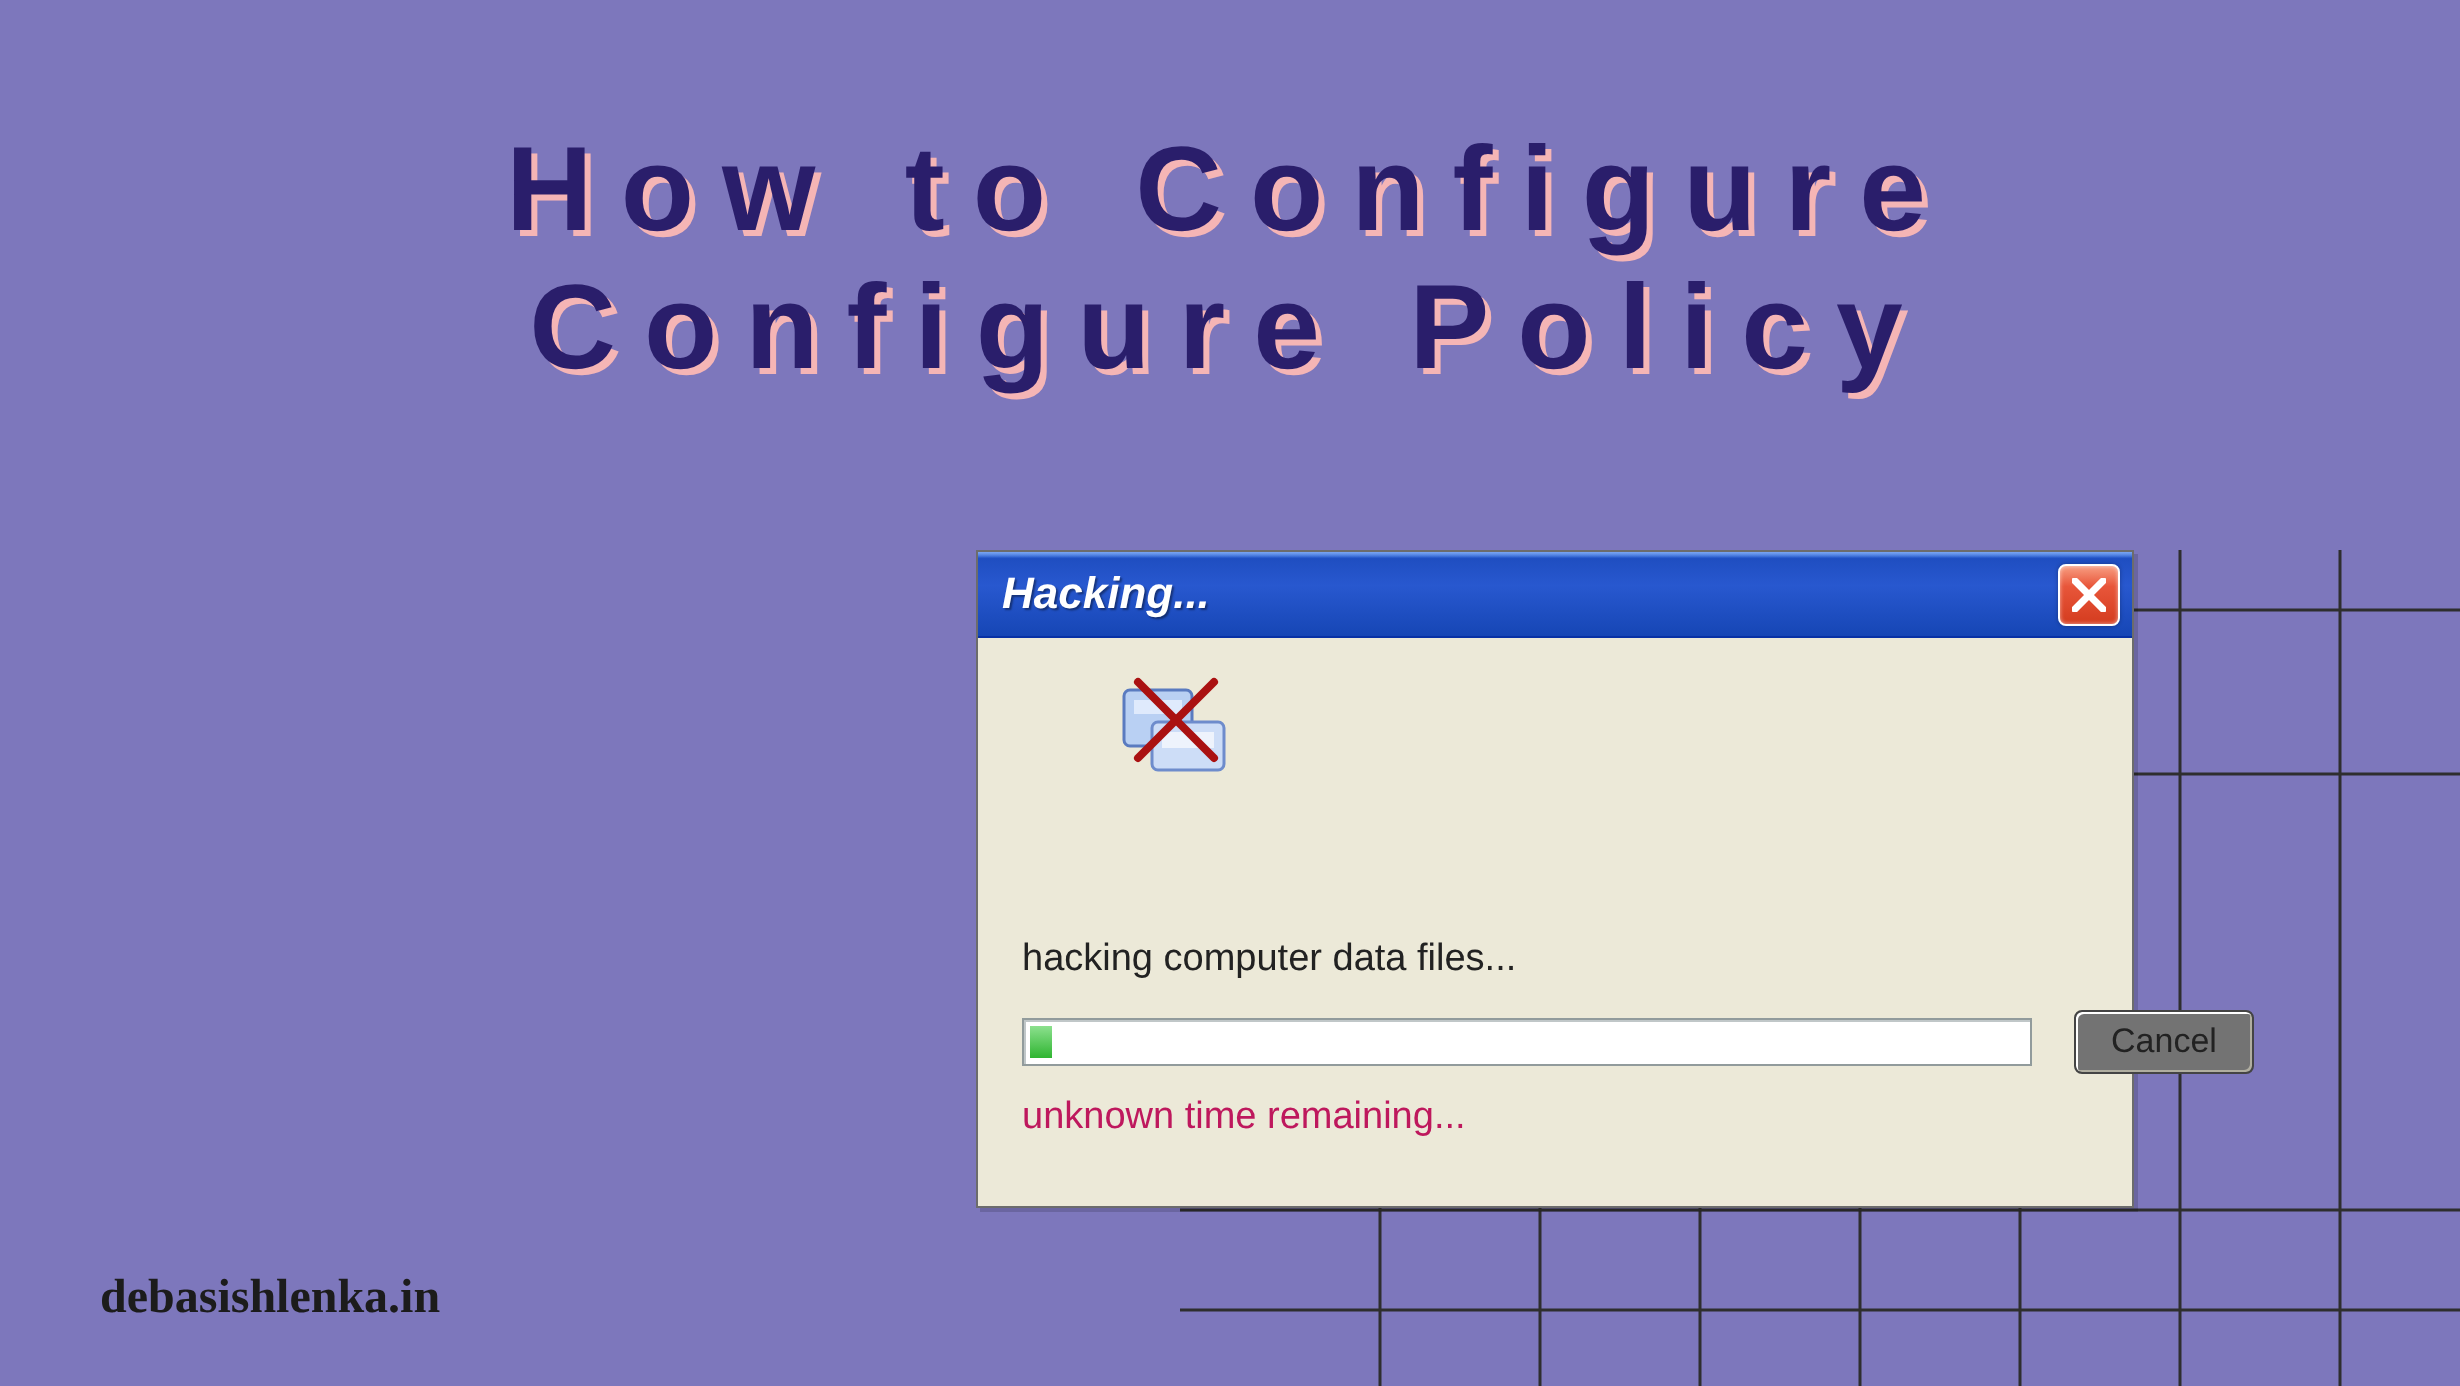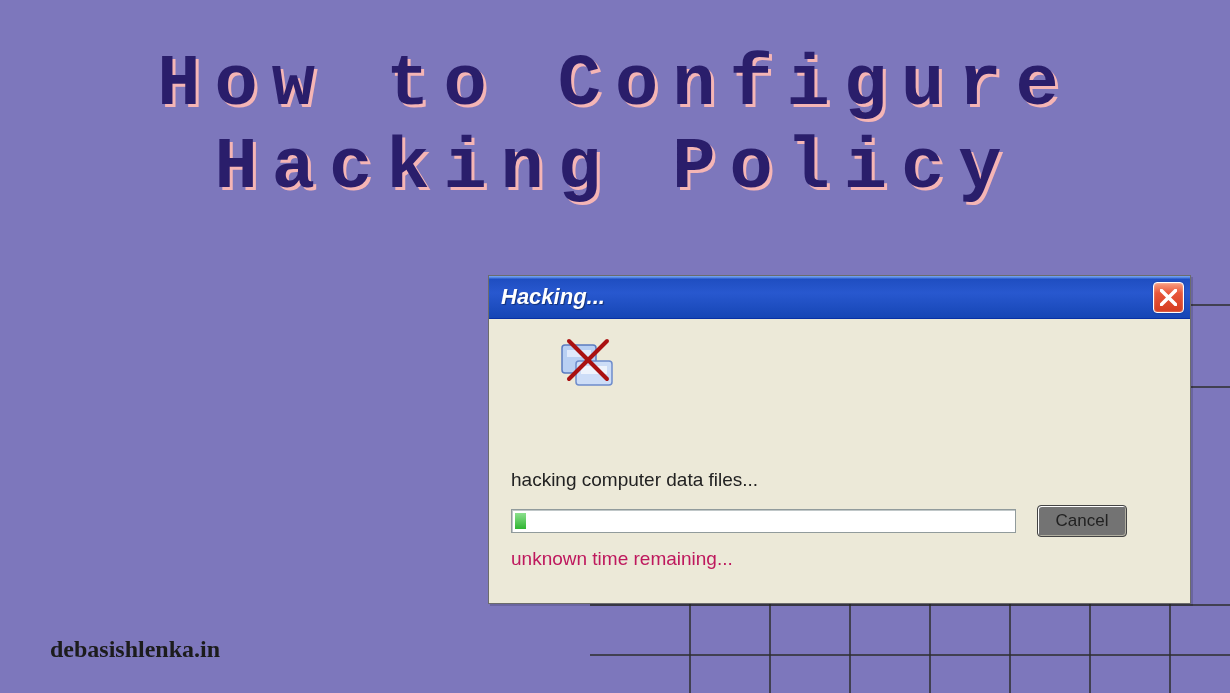--- a/index.html
+++ b/index.html
@@ -22,27 +22,27 @@
   pointer-events: none;
 }
 
 .bg-grid svg {
   width: 100%;
   height: 100%;
 }
 
 .page-title {
   position: absolute;
-  top: 44px;
+  top: 60px;
   left: 50%;
   transform: translateX(-50%);
   width: 100%;
   text-align: center;
-  font-family: Liberation Mono, monospace;
-  font-size: 72px;
+  font-family: Liberation Sans, sans-serif;
+  font-size: 60px;
   font-weight: 700;
   letter-spacing: 14px;
   color: #2a1e6b;
   text-shadow: 3px 3px 0 #f5b5b5;
   line-height: 1.15;
 }
 
 .watermark {
   position: absolute;
   bottom: 30px;
@@ -50,21 +50,21 @@
   font-family: "Times New Roman", Times, serif;
   font-size: 24px;
   color: #1c1c1c;
   font-weight: bold;
 }
 
 .dialog {
   position: absolute;
   top: 275px;
   left: 488px;
-  width: 703px;
+  width: 579px;
   height: 329px;
   background: #ece9d8;
   border: 1px solid #6c6c6c;
   box-shadow: 2px 2px 0 rgba(0,0,0,0.15);
 }
 
 .titlebar {
   height: 43px;
   background: linear-gradient(to bottom,#3a77e8 0%,#1f4ec1 8%,#2858cf 40%,#1646b5 100%);
   display: flex;
@@ -191,21 +191,21 @@
       <line x1="340" y1="0" x2="340" y2="420"></line>
       <line x1="420" y1="0" x2="420" y2="420"></line>
       <line x1="500" y1="0" x2="500" y2="420"></line>
       <line x1="580" y1="0" x2="580" y2="420"></line>
     </g>
   </svg>
 </div>
 
 <div class="page-title">
   <span>How to Configure</span><br>
-  <span>Hacking Policy</span>
+  <span>Configure Policy</span>
 </div>
 
 <div class="watermark">debasishlenka.in</div>
 
 <div class="dialog">
   <div class="titlebar">
     <div class="titlebar-text">Hacking...</div>
     <div class="close-btn">
       <svg viewBox="0 0 12 12">
         <path d="M1 1 L11 11 M11 1 L1 11" stroke="#fff" stroke-width="2.5" stroke-linecap="round"></path>

